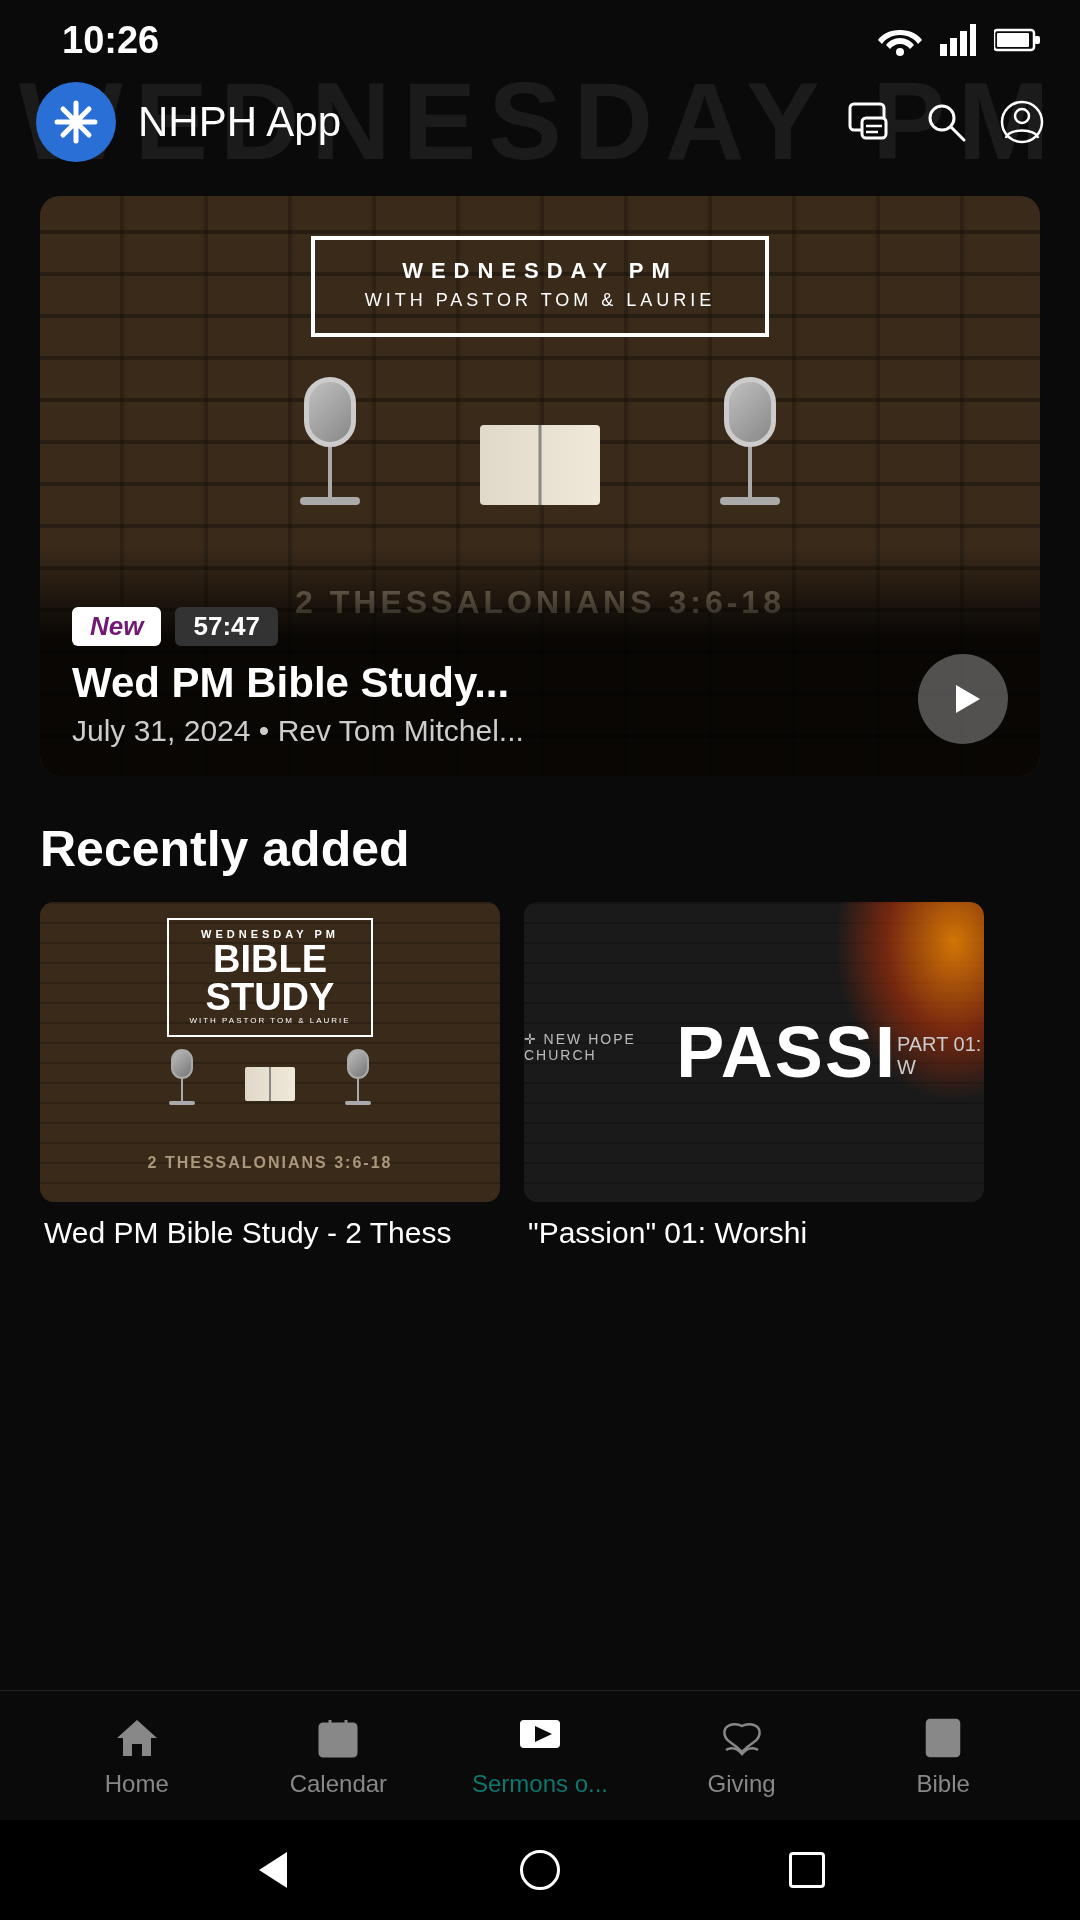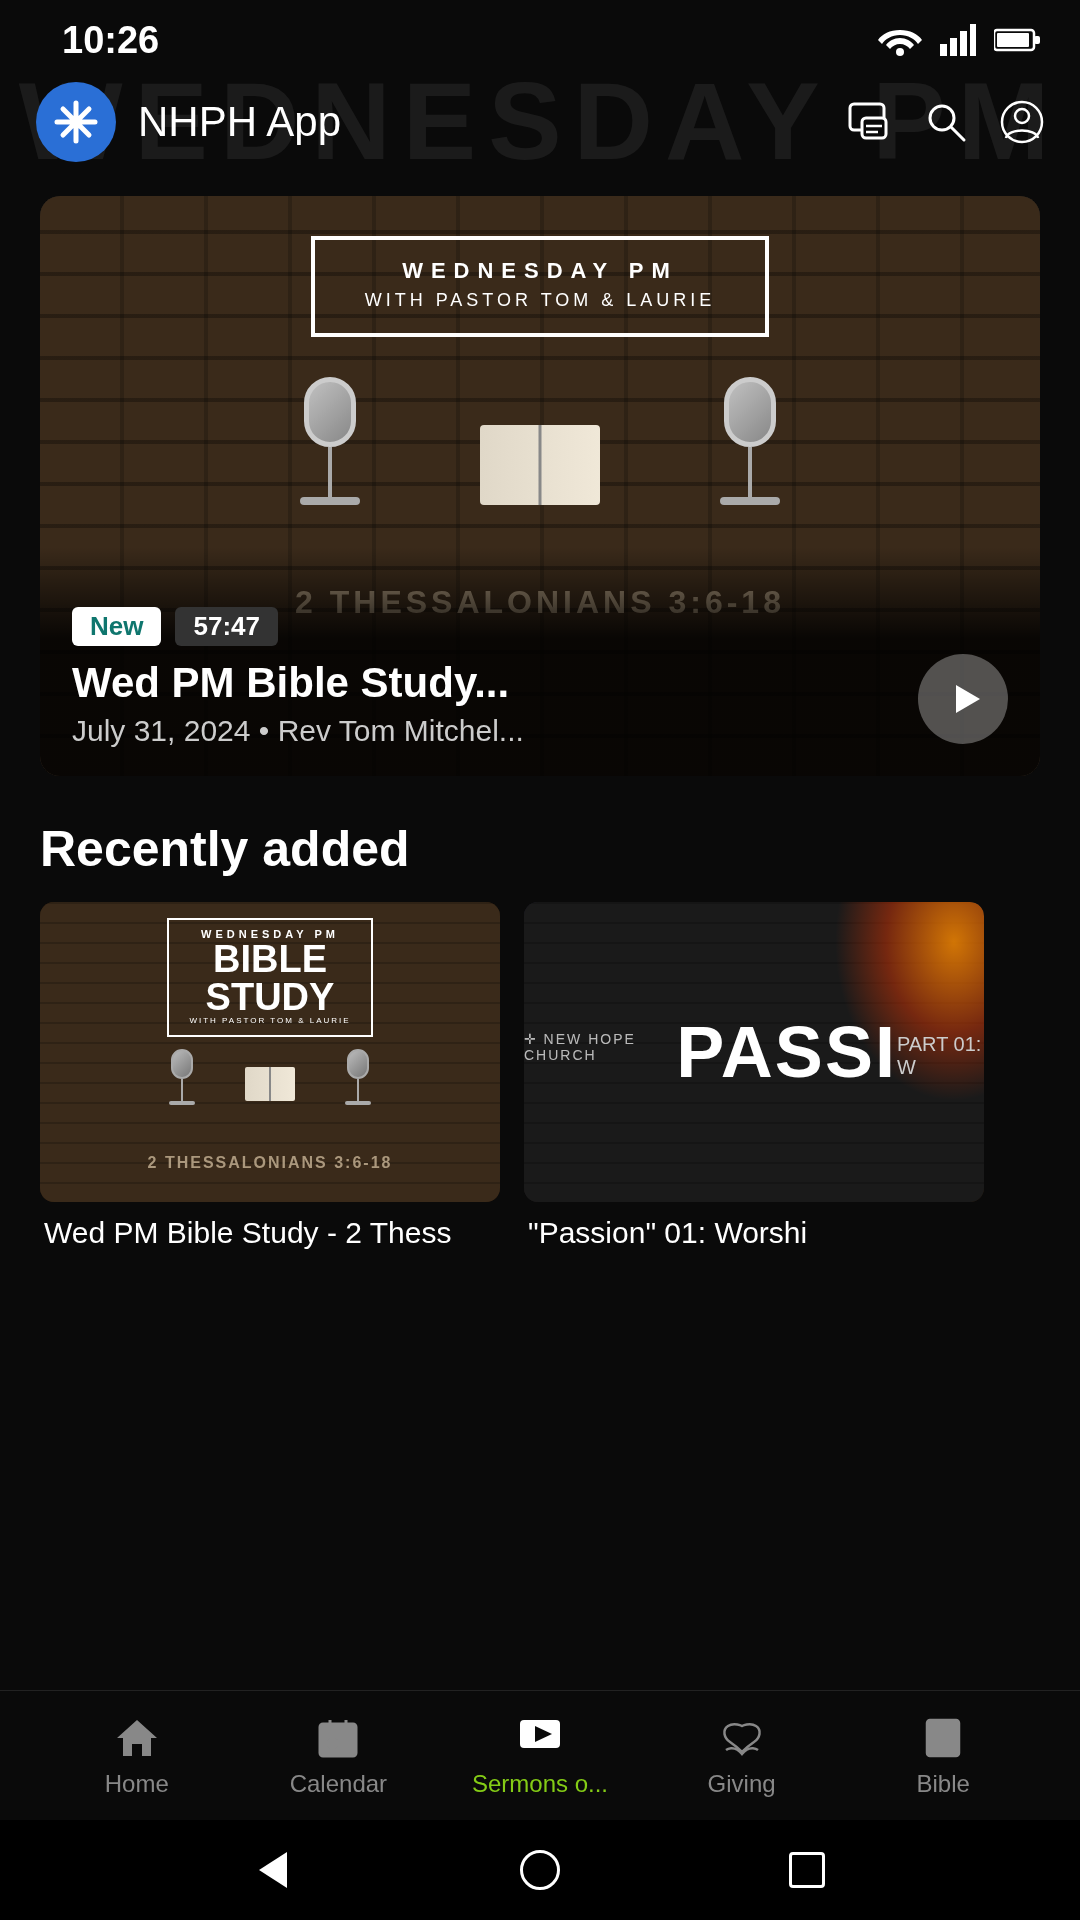--- a/index.html
+++ b/index.html
@@ -277,25 +277,26 @@
     }
 
     .hero-badges {
       display: flex;
       gap: 14px;
       margin-bottom: 12px;
     }
 
     .badge-new {
       background: #fff;
-      color: #0f766e;
+      color: #701a75;
       font-size: 26px;
       font-weight: 700;
       padding: 4px 18px;
       border-radius: 6px;
+      font-style: italic;
     }
 
     .badge-time {
       background: #333;
       color: #fff;
       font-size: 26px;
       font-weight: 600;
       padding: 4px 18px;
       border-radius: 6px;
     }
@@ -531,21 +532,21 @@
       width: 44px;
       height: 44px;
     }
 
     .nav-label {
       font-size: 24px;
       color: #888;
     }
 
     .nav-item.active .nav-label {
-      color: #84cc16;
+      color: #0f766e;
     }
 
     .nav-item.active .nav-icon svg {
       fill: #fff;
     }
 
     .nav-item:not(.active) .nav-icon svg {
       fill: #888;
     }
 

